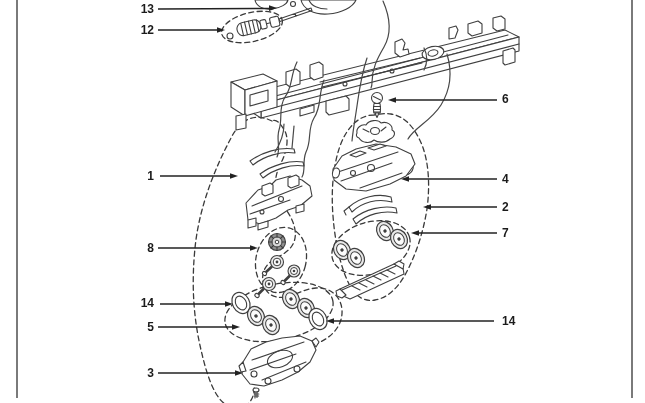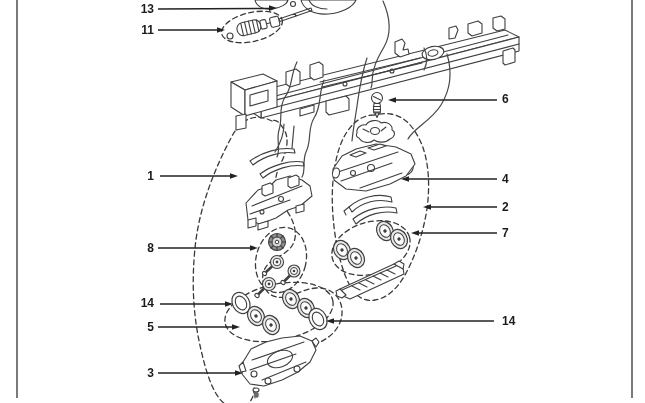--- a/index.html
+++ b/index.html
@@ -253,21 +253,21 @@
       <path class="ldr" d="M430,207 L497,207"></path>
         <polygon class="arw" points="423,207 431,204.3 431,209.7"></polygon>
       <path class="ldr" d="M418,233 L497,233"></path>
         <polygon class="arw" points="411,233 419,230.3 419,235.7"></polygon>
       <path class="ldr" d="M333,321 L494,321"></path>
         <polygon class="arw" points="326,321 334,318.3 334,323.7"></polygon>
     </g>
   </svg>
 
   <div class="callout left" style="top:0px">13</div>
-  <div class="callout left" style="top:21px">11</div>
+  <div class="callout left" style="top:21px">12</div>
   <div class="callout left" style="top:167px">1</div>
   <div class="callout left" style="top:239px">8</div>
   <div class="callout left" style="top:294px">14</div>
   <div class="callout left" style="top:318px">5</div>
   <div class="callout left" style="top:364px">3</div>
   <div class="callout right" style="top:90px">6</div>
   <div class="callout right" style="top:170px">4</div>
   <div class="callout right" style="top:198px">2</div>
   <div class="callout right" style="top:224px">7</div>
   <div class="callout right" style="top:312px">14</div>

